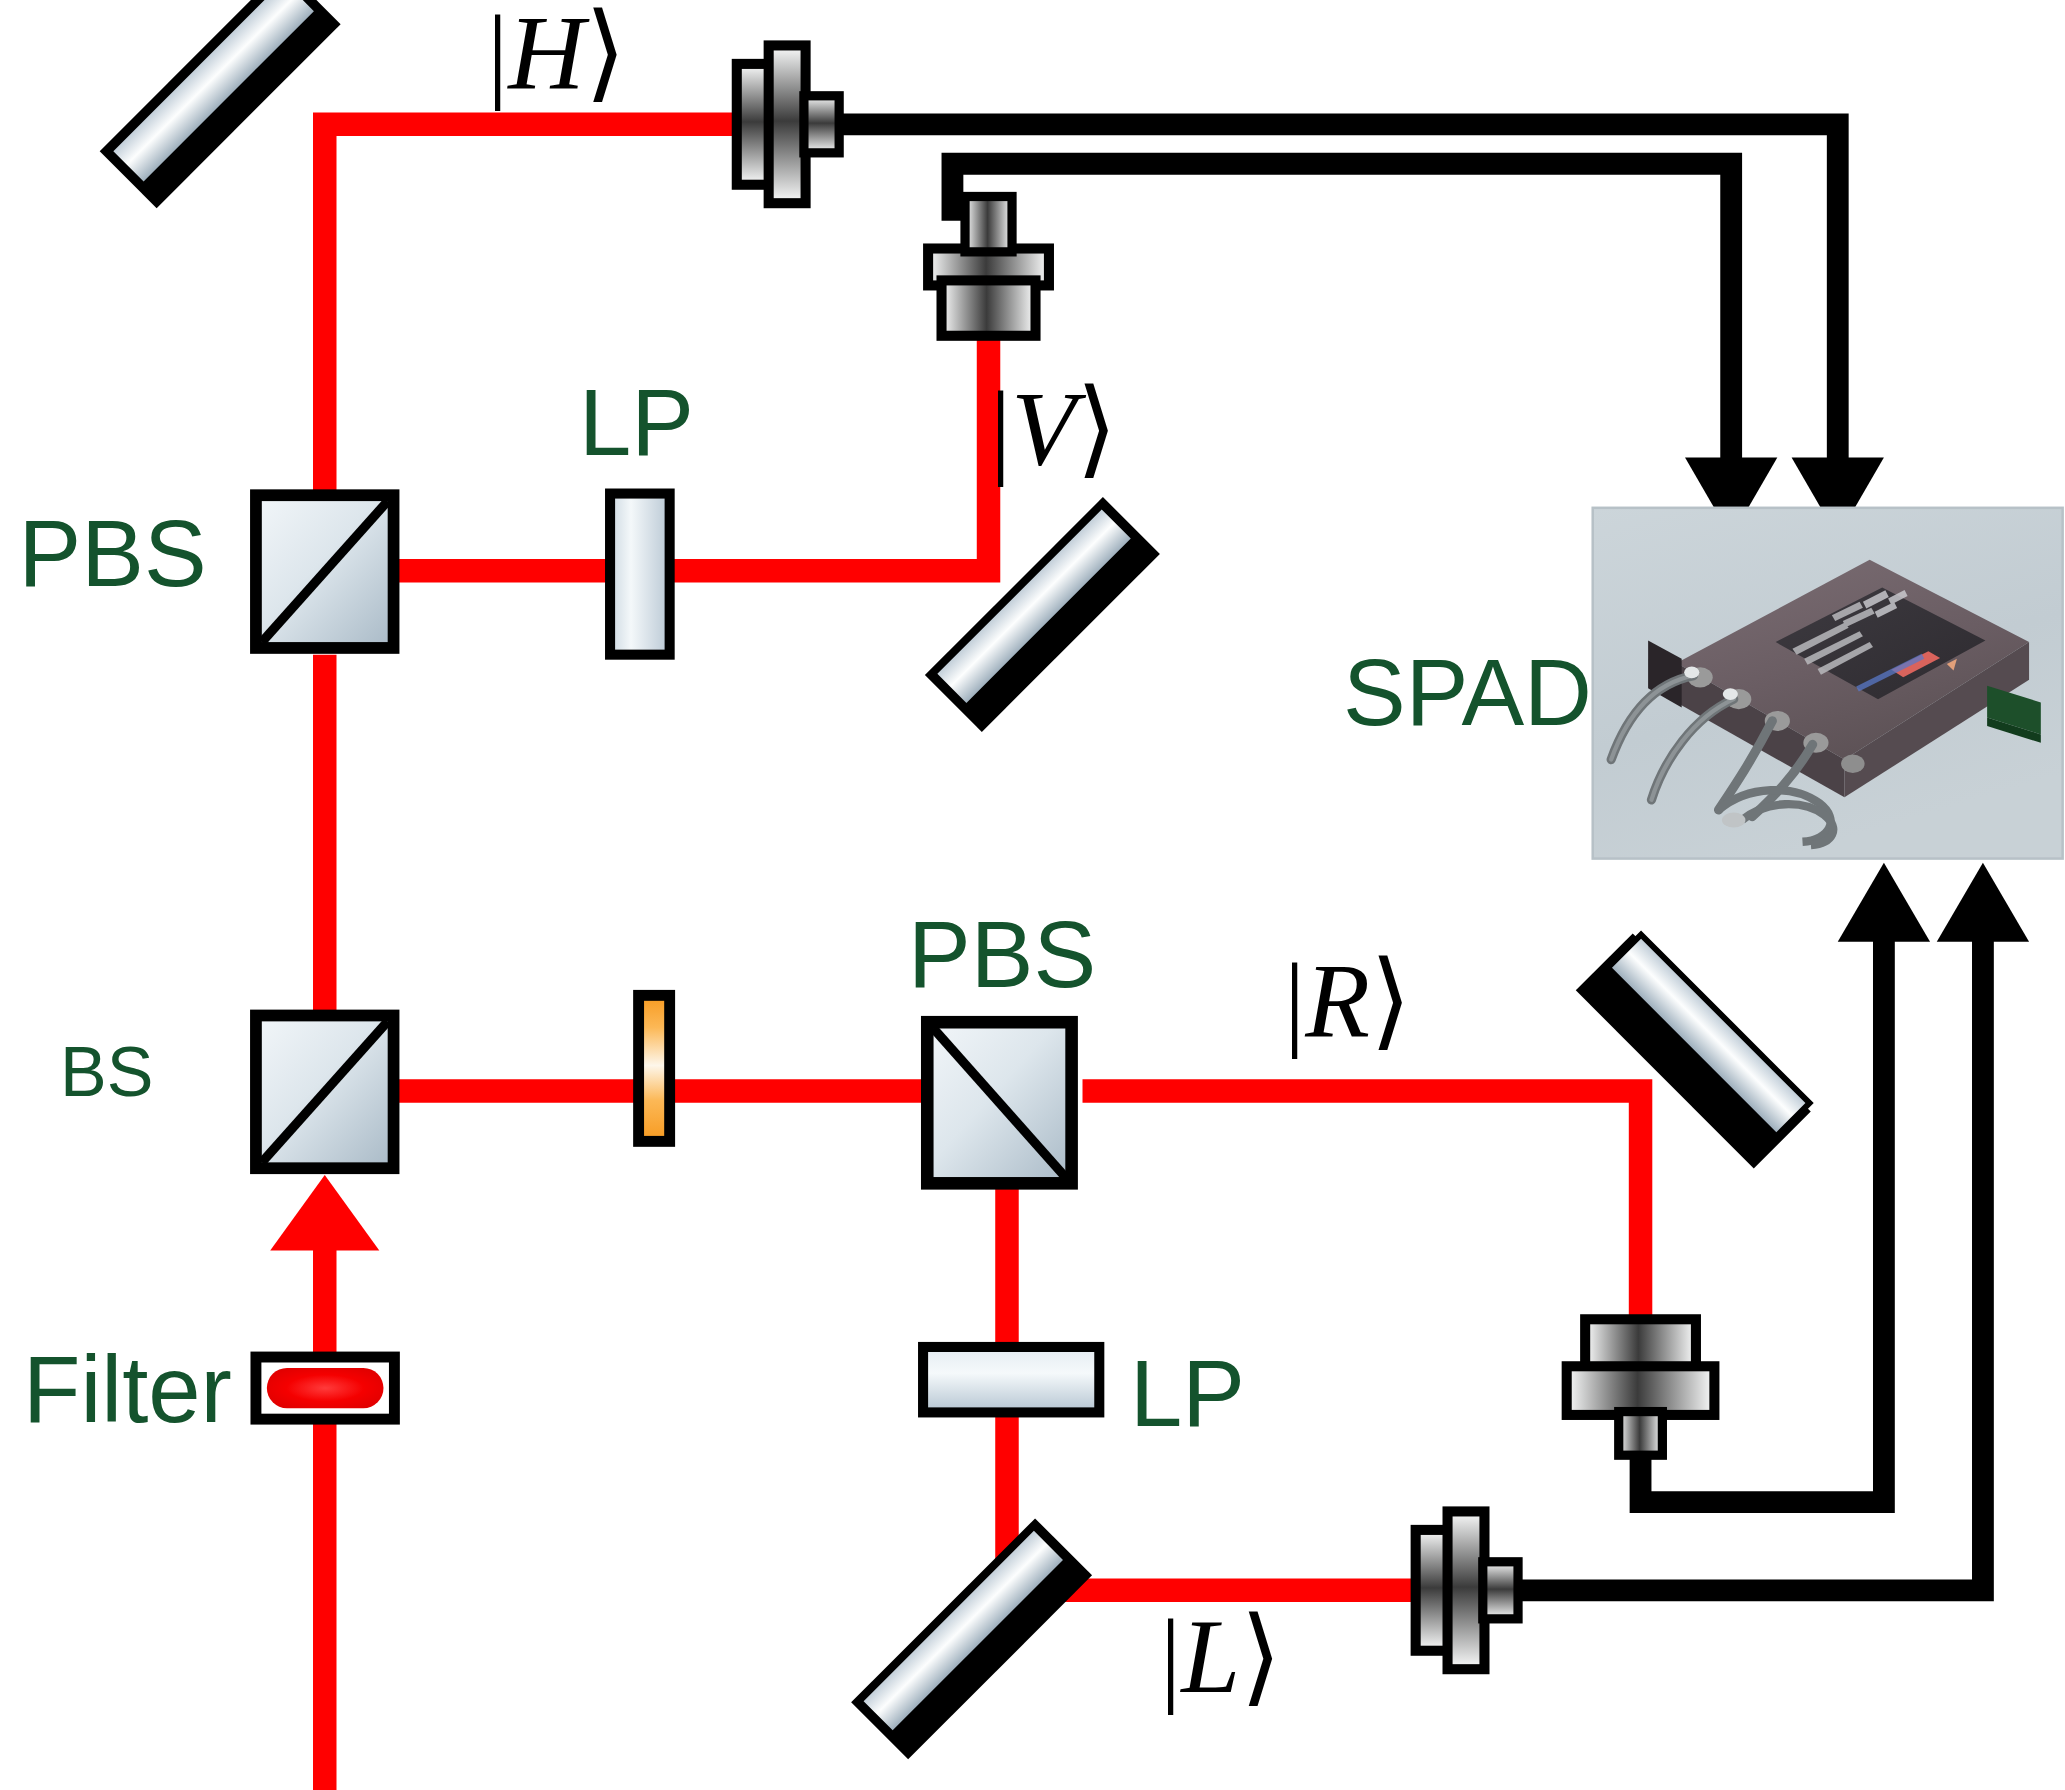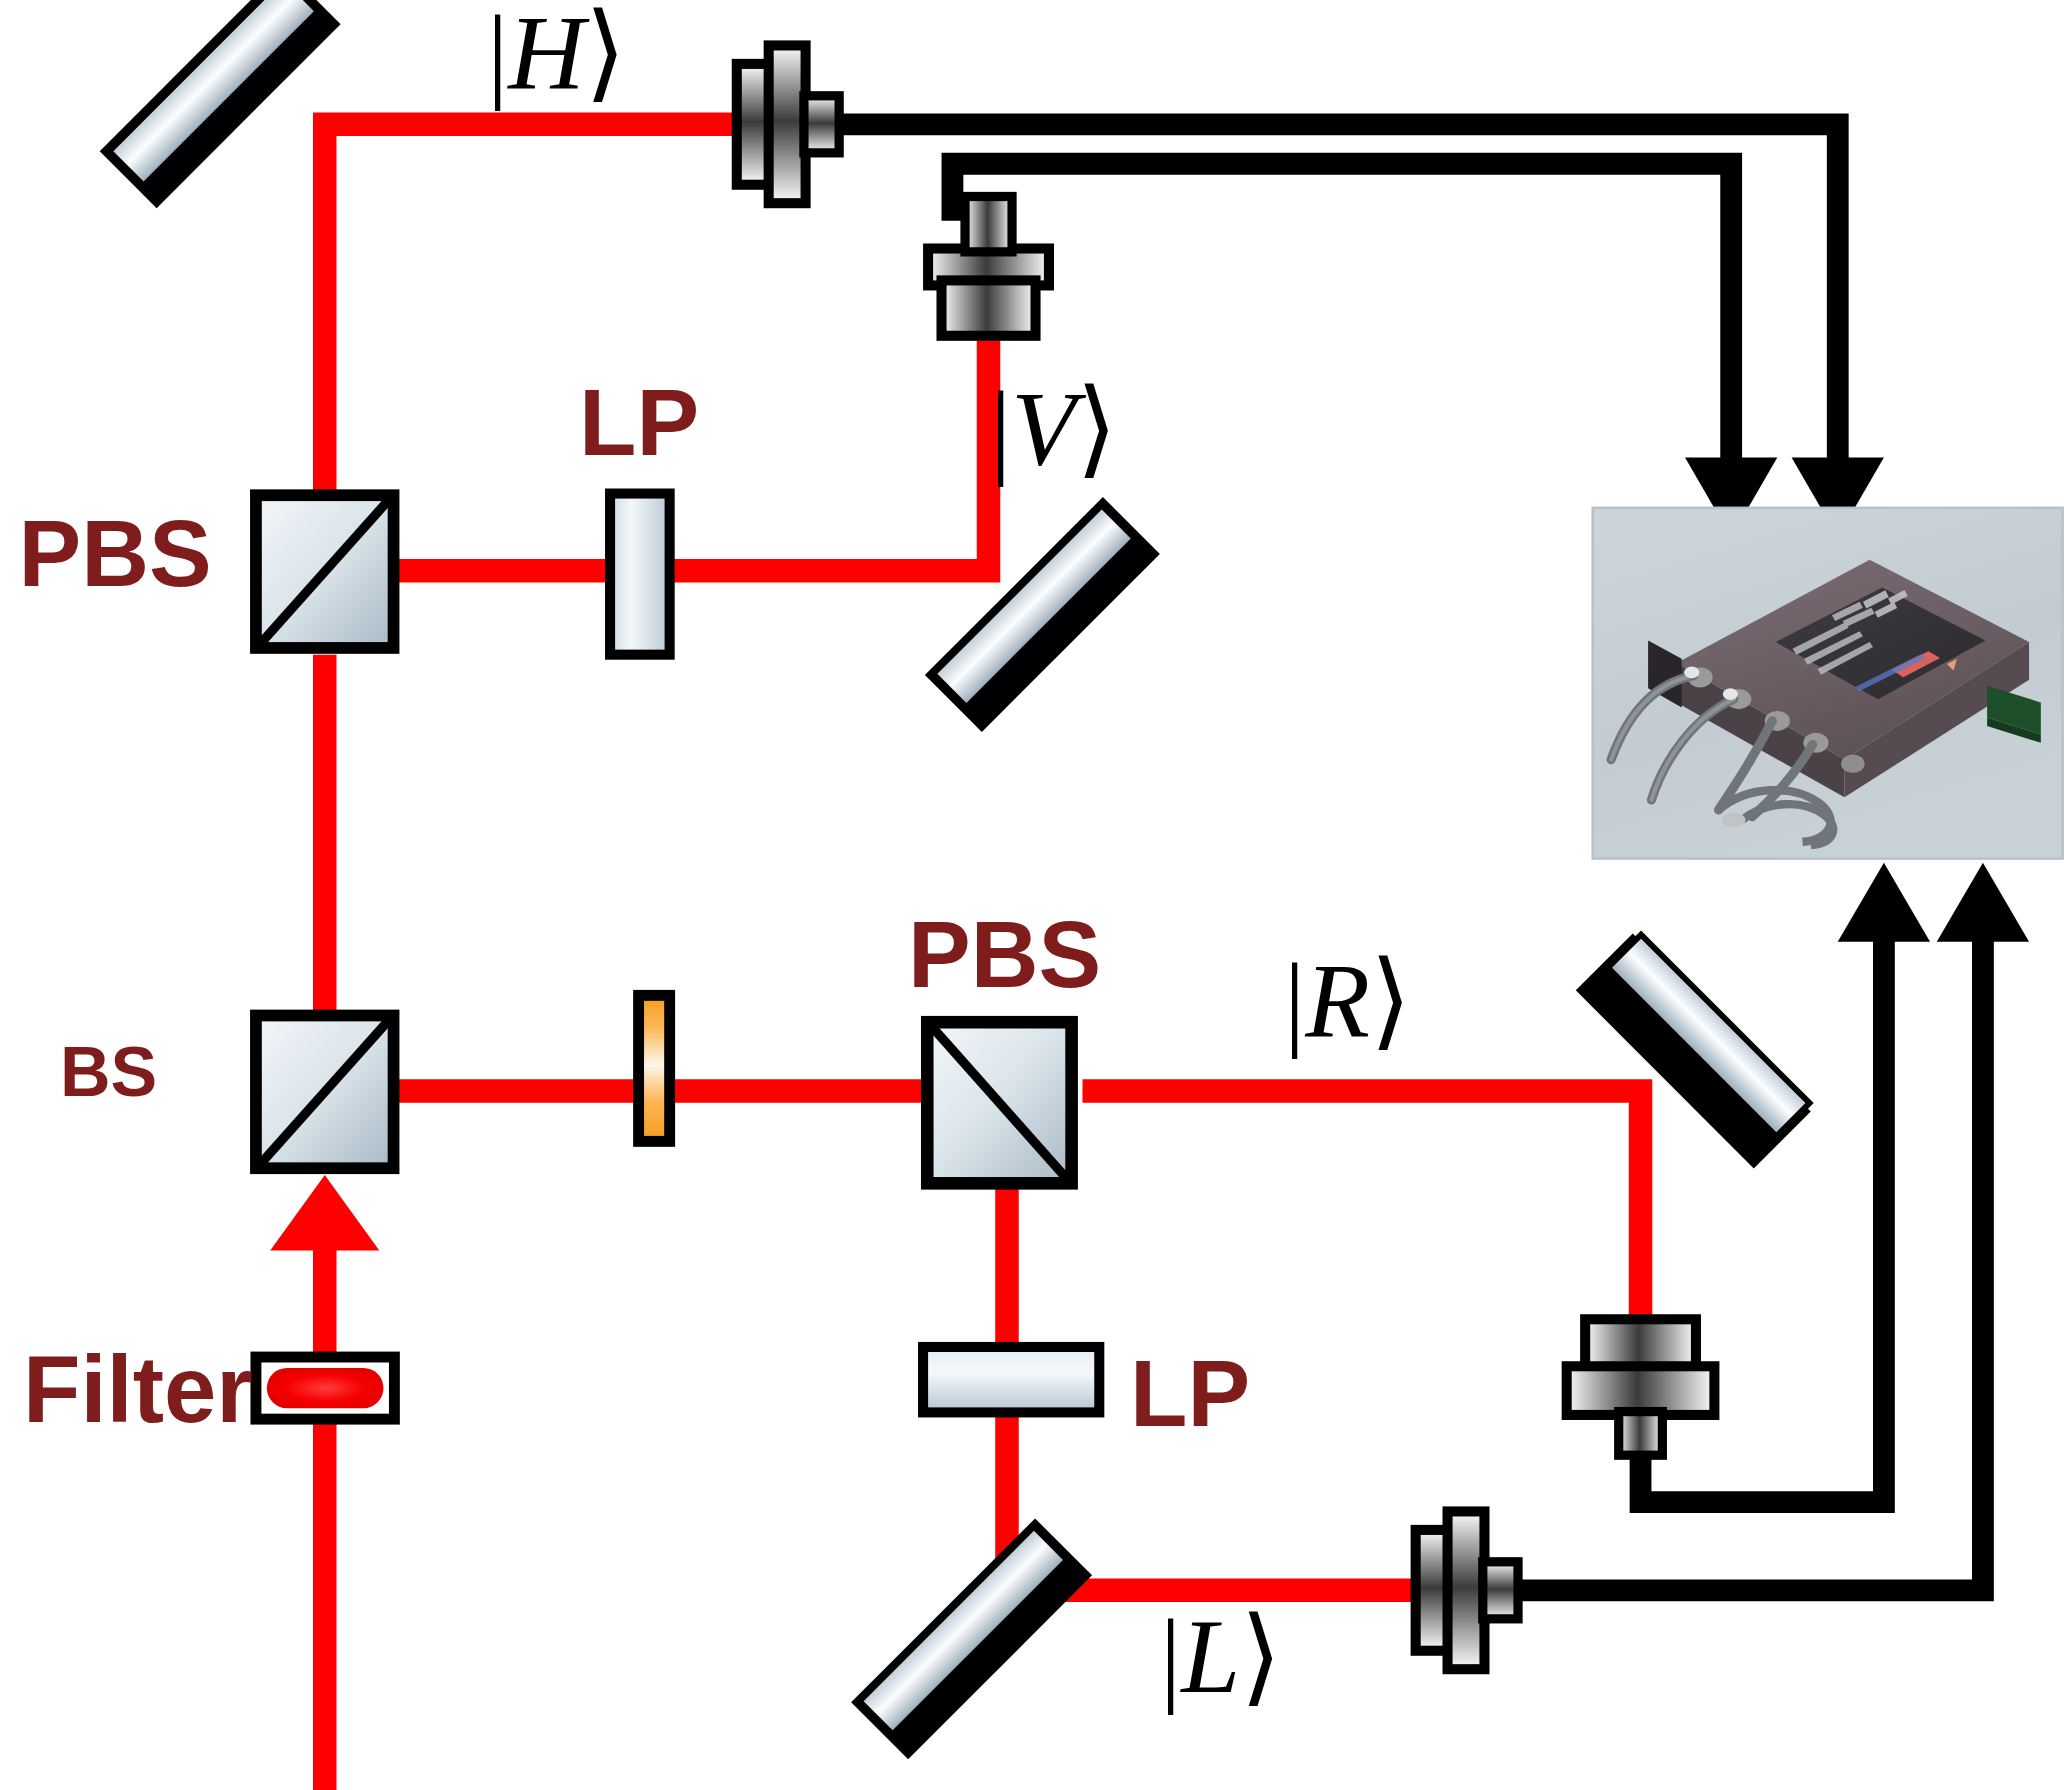--- a/index.html
+++ b/index.html
@@ -21,24 +21,24 @@
   #stage svg {
     position: absolute;
     left: 0;
     top: 0;
     width: 2066px;
     height: 1791px;
   }
   .lbl {
     position: absolute;
     font-family: "Liberation Sans", sans-serif;
-    color: #7f1d1d;
+    color: #14532d;
     white-space: nowrap;
     line-height: 1;
-    font-weight: 700;
+    font-weight: 400;
   }
   .ket {
     position: absolute;
     font-family: "Liberation Serif", serif;
     color: #000000;
     white-space: nowrap;
     line-height: 1;
   }
   .ket i { font-style: italic; }
   .ket .bar { font-style: normal; }
@@ -305,20 +305,21 @@
 
   <div class="lbl" style="left:60px; top:1037px; font-size:70px;">BS</div>
 
   <div class="lbl" style="left:23px; top:1343px; font-size:94px;">Filter</div>
 
 
   <div class="lbl" style="left:908px; top:908px; font-size:94px;">PBS</div>
 
   <div class="lbl" style="left:1130px; top:1347px; font-size:94px;">LP</div>
 
+  <div class="lbl" style="left:1343px; top:646px; font-size:94px;">SPAD</div>
 
   <div class="ket" style="left:487px; top:0px; font-size:106px;">
     <span class="bar">|</span><i>H</i><span class="bar">⟩</span>
   </div>
 
   <div class="ket" style="left:990px; top:376px; font-size:106px;">
     <span class="bar">|</span><i>V</i><span class="bar">⟩</span>
   </div>
 
   <div class="ket" style="left:1284px; top:948px; font-size:106px;">

